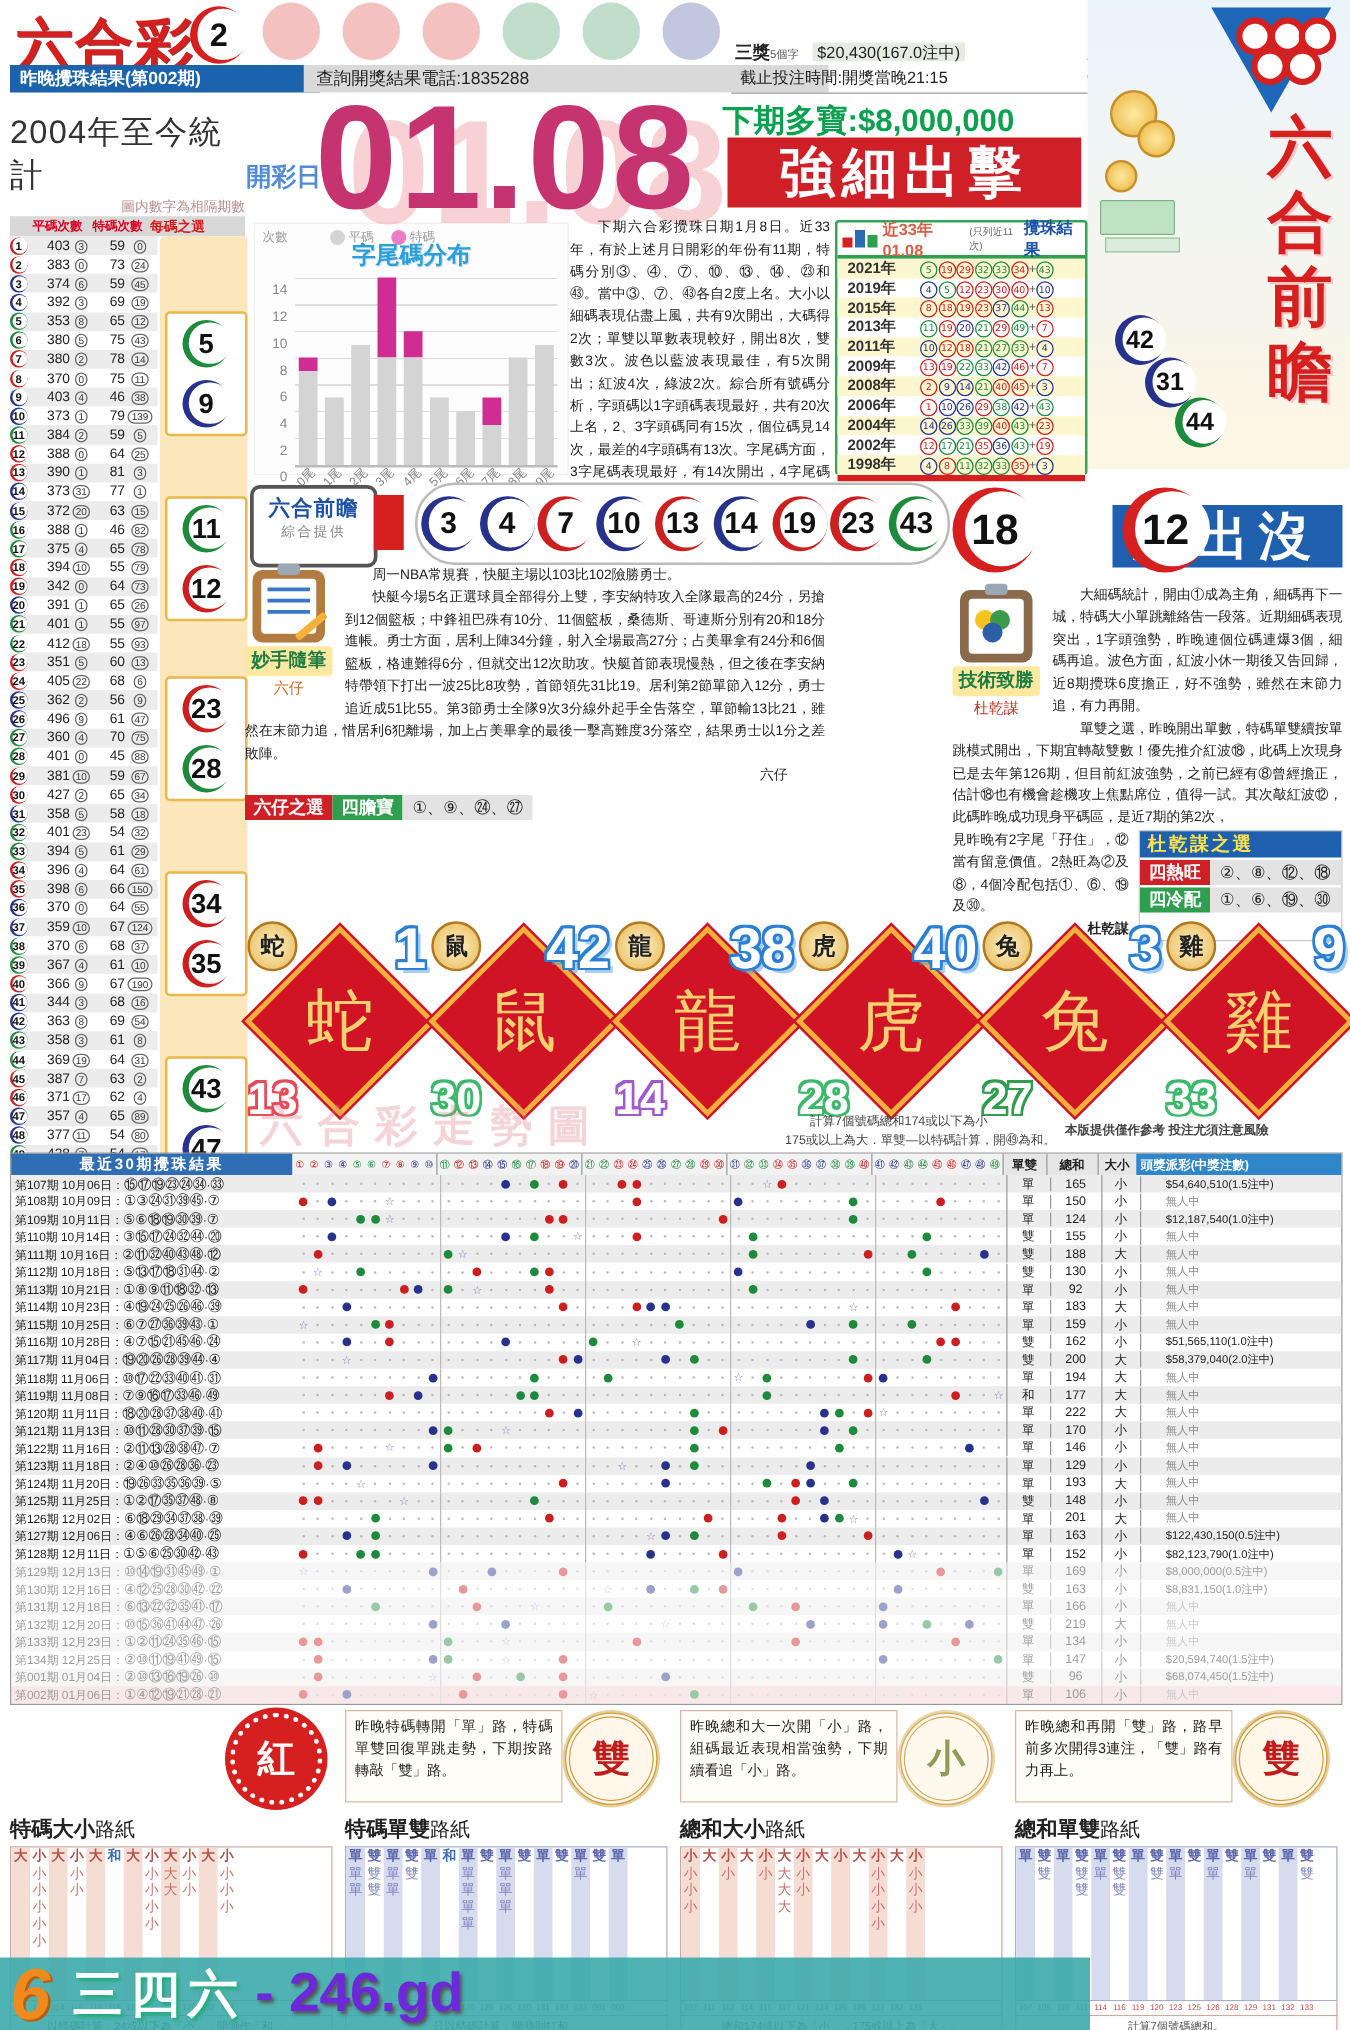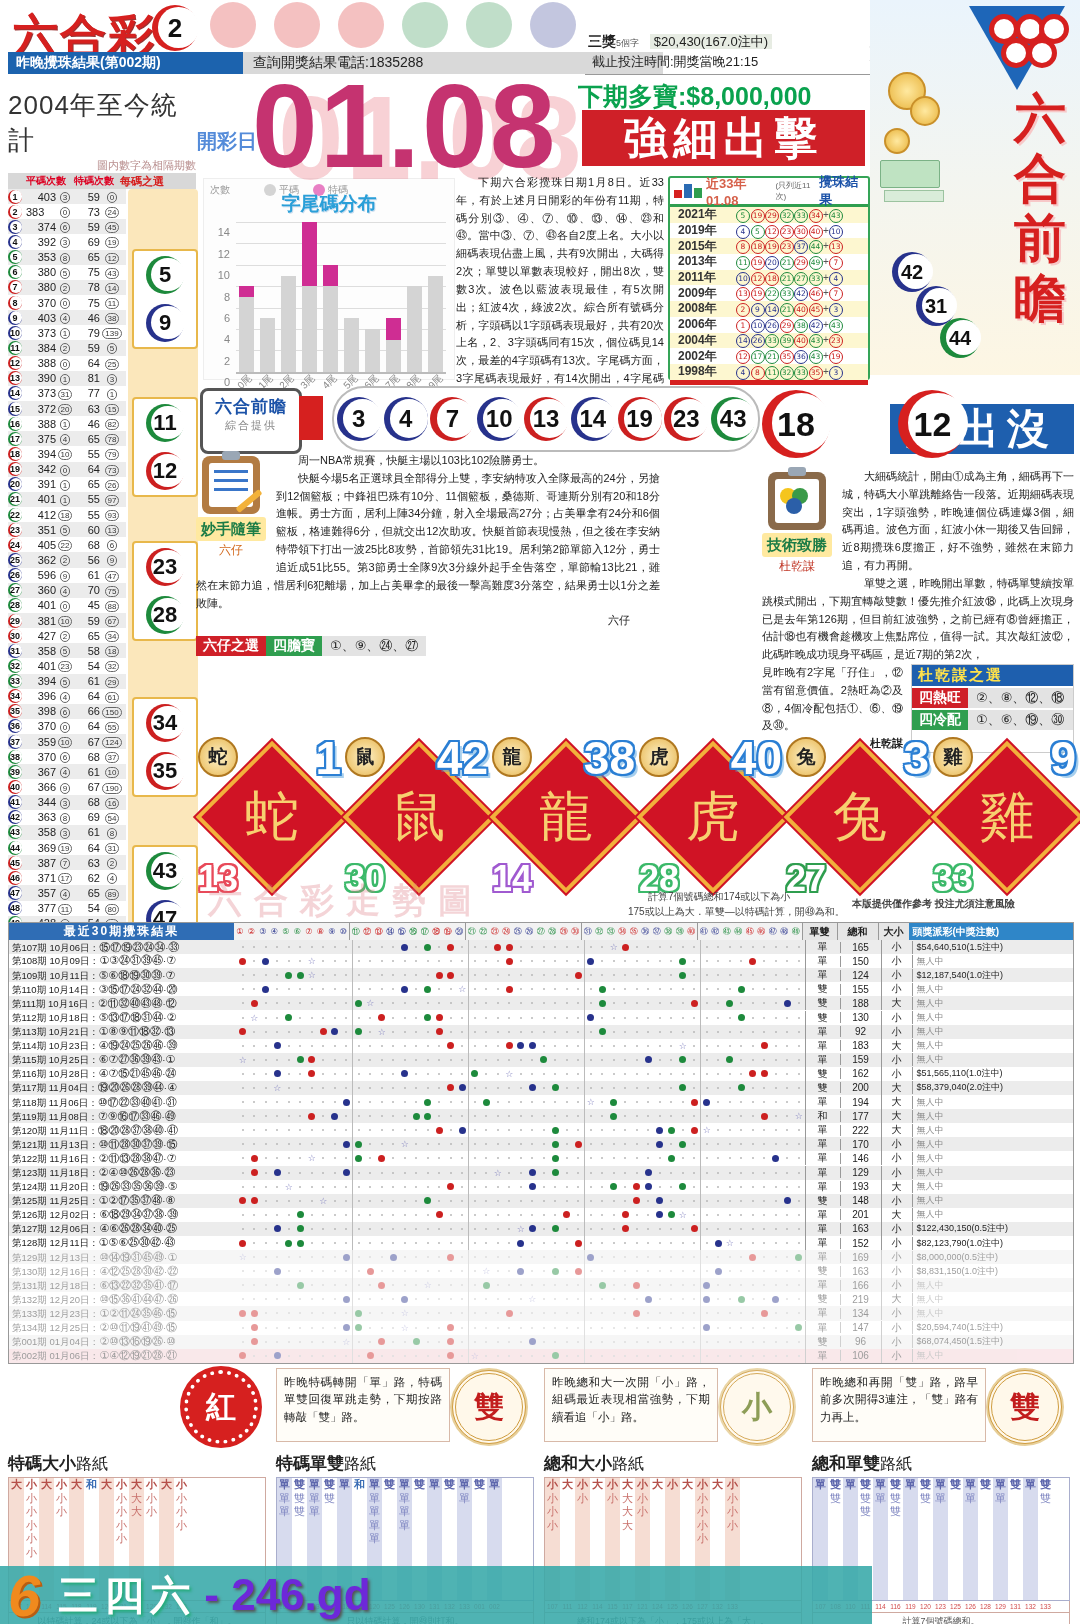--- a/index.html
+++ b/index.html
@@ -100,21 +100,21 @@
   .rlabel{width:225px;white-space:nowrap;overflow:hidden;padding-left:3px;}
   .rlabel .cc{font-family:"DejaVu Sans",sans-serif;font-size:11px;}
   .dcell{width:11.5px;flex:none;display:flex;align-items:center;justify-content:center;height:100%;}
   .dcell.sep{border-left:1px solid #bbb;}
   .dot{width:7px;height:7px;border-radius:50%;}
   .mini-dot{width:2px;height:2px;border-radius:50%;background:#b9b9b9;}
   .star{color:#7d7dbd;font-size:9px;}
   .c-se{width:34px;text-align:center;border-left:1px solid #999;font-size:10px;flex:none;}
   .c-sum{width:40px;text-align:center;border-left:1px solid #999;font-size:10px;flex:none;}
   .c-sz{width:30px;text-align:center;border-left:1px solid #999;font-size:10px;flex:none;}
-  .c-pz{flex:1;border-left:1px solid #999;padding-left:4px;font-size:9px;white-space:nowrap;overflow:hidden;}
+  .c-pz{flex:1;border-left:1px solid #999;padding-left:20px;font-size:9px;white-space:nowrap;overflow:hidden;}
   .np{color:#8a8a8a;}
   .rthead{display:flex;height:17px;align-items:stretch;font-weight:bold;}
   .rthead .t{width:225px;background:#2f6db5;color:#fff;display:flex;align-items:center;justify-content:center;font-size:12px;letter-spacing:2px;}
   .hnum{width:11.5px;flex:none;display:flex;align-items:center;justify-content:center;
         font-size:8px;font-family:"DejaVu Sans",sans-serif;font-weight:normal;}
   .hcell{display:flex;align-items:center;justify-content:center;background:#e6e6e6;font-size:10px;}
   .hprize{flex:1;background:#2f86c8;color:#fff;display:flex;align-items:center;padding-left:4px;font-size:10px;}
   
   .panel{width:258px;}
   .combox{border:1px solid #d8b9a8;background:#fffdf8;font-size:11.5px;line-height:1.5;padding:5px 7px;
@@ -242,21 +242,21 @@
   <span style="text-align:right;">403</span>
             <span style="text-align:center;"><span class="circv">3</span></span>
   <span style="text-align:right;">59</span>
             <span style="text-align:center;"><span class="circv">0</span></span>
           </div>
           <div class="srow">
             <span class="ball" style="width:14px;height:14px;background:#cc2020;">
               <span class="in"></span>
               <span class="n" style="font-size:9px;">2</span>
             </span>
-  <span style="">383</span>
+  <span style="text-align:right;">383</span>
             <span style="text-align:center;"><span class="circv">0</span></span>
   <span style="text-align:right;">73</span>
             <span style="text-align:center;"><span class="circv">24</span></span>
           </div>
           <div class="srow">
             <span class="ball" style="width:14px;height:14px;background:#27328c;">
               <span class="in"></span>
               <span class="n" style="font-size:9px;">3</span>
             </span>
   <span style="text-align:right;">374</span>
@@ -482,21 +482,21 @@
   <span style="text-align:right;">362</span>
             <span style="text-align:center;"><span class="circv">2</span></span>
   <span style="text-align:right;">56</span>
             <span style="text-align:center;"><span class="circv">9</span></span>
           </div>
           <div class="srow">
             <span class="ball" style="width:14px;height:14px;background:#27328c;">
               <span class="in"></span>
               <span class="n" style="font-size:9px;">26</span>
             </span>
-  <span style="text-align:right;">596</span>
+  <span style="text-align:right;">496</span>
             <span style="text-align:center;"><span class="circv">9</span></span>
   <span style="text-align:right;">61</span>
             <span style="text-align:center;"><span class="circv">47</span></span>
           </div>
           <div class="srow">
             <span class="ball" style="width:14px;height:14px;background:#1d8a3c;">
               <span class="in"></span>
               <span class="n" style="font-size:9px;">27</span>
             </span>
   <span style="text-align:right;">360</span>

